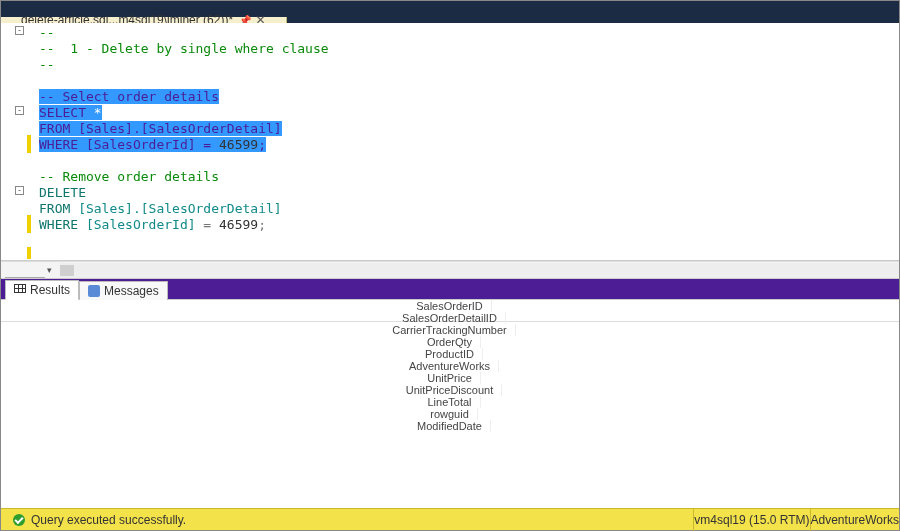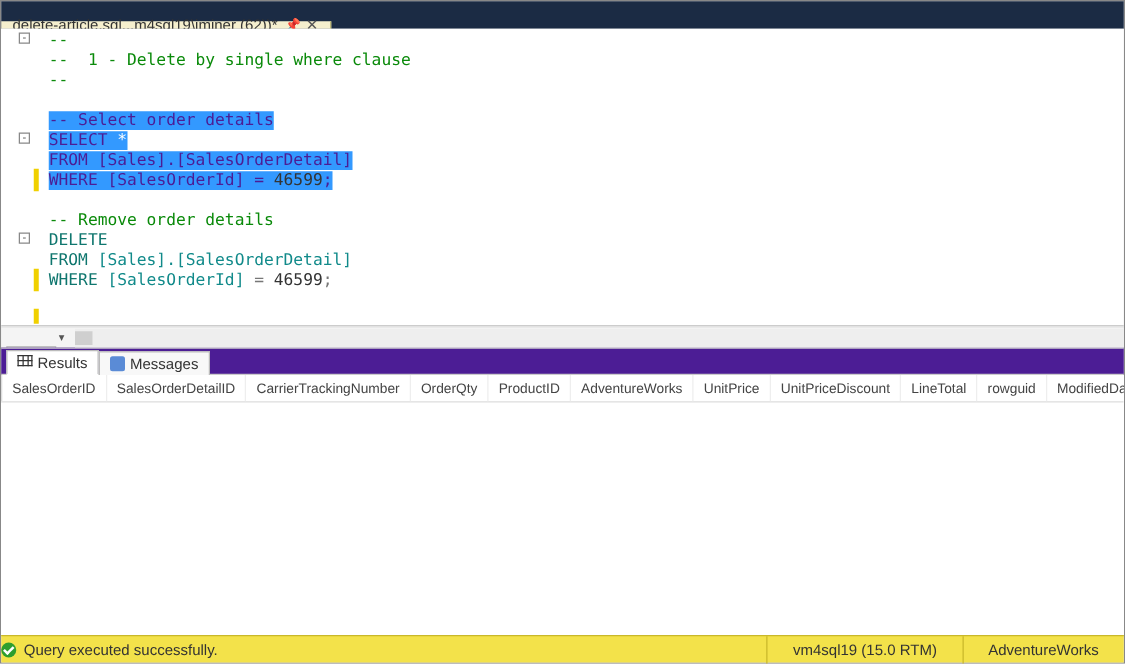--- a/index.html
+++ b/index.html
@@ -2,21 +2,21 @@
 <html><head>
 <meta charset="utf-8">
 <style>
   * { box-sizing: border-box; margin: 0; padding: 0; }
   html, body { width: 900px; height: 531px; font-family: "Segoe UI", Arial, sans-serif; font-size: 12px; overflow: hidden; background: #fff; }
 
   .root { display: flex; flex-direction: column; width: 900px; height: 531px; border: 1px solid #888; }
 
   
   .tabstrip { height: 22px; background: #1b2b44; display: flex; align-items: stretch; color: #ccc; }
-  .tab { background: #f5efce; color: #333; display: flex; align-items: center; padding: 0 9px; border-right: 1px solid #bdb87a; margin-top: 16px; }
+  .tab { background: #f5efce; color: #333; display: flex; align-items: center; padding: 0 20px; border-right: 1px solid #bdb87a; margin-top: 16px; }
   .tab .pin { margin-left: 6px; color: #777; font-size: 10px; }
   .tab .close { margin-left: 4px; color: #555; cursor: pointer; }
 
   
   .editor-area { flex: 0 0 238px; display: flex; background: #fff; border-bottom: 1px solid #ccc; position: relative; }
   .outline-gutter { width: 26px; background: #fff; border-right: none; position: relative; }
   .change-gutter { width: 4px; background: #fff; position: relative; }
   .change-mark { position: absolute; left: 0; width: 4px; background: #f0d000; }
   .code { flex: 1; position: relative; font-family: Consolas, monospace; font-size: 13px; line-height: 16px; padding-top: 2px; padding-left: 2px; white-space: pre; color: #333; }
   .code .line { height: 16px; position: relative; padding-left: 6px; }
@@ -47,31 +47,31 @@
     linear-gradient(#333,#333) 0 4px/12px 1px no-repeat,
     linear-gradient(#333,#333) 0 8px/12px 1px no-repeat,
     linear-gradient(#333,#333) 0 0/1px 9px no-repeat,
     linear-gradient(#333,#333) 4px 0/1px 9px no-repeat,
     linear-gradient(#333,#333) 8px 0/1px 9px no-repeat,
     linear-gradient(#333,#333) 11px 0/1px 9px no-repeat; }
   .ico-msg { background: linear-gradient(#5a8bd6,#5a8bd6); border-radius: 2px; position: relative; }
 
   
   .grid-wrap { flex: 1; background: #fff; overflow: auto; }
-  .grid-header { display: flex; border-bottom: 1px solid #ddd; height: 22px; align-items: center; font-size: 11px; color: #444; }
+  .grid-header { display: flex; border-bottom: 1px solid #ddd; height: 22px; align-items: center; font-size: 11px; color: #444; flex-direction: column; }
   .gh-cell { padding: 0 8px; border-right: 1px solid #eee; height: 100%; display: flex; align-items: center; white-space: nowrap; }
   .row-selector { width: 18px; background: #f2f2f2; border-right: 1px solid #ddd; height: 100%; }
 
   
   .statusbar { height: 22px; background: #f3e24a; border-top: 1px solid #c9b82a; display: flex; align-items: center; font-size: 12px; color: #333; }
-  .status-left { display: flex; align-items: center; gap: 6px; padding-left: 0; flex: 1; }
+  .status-left { display: flex; align-items: center; gap: 6px; padding-left: 12px; flex: 1; }
   .status-ok { width: 12px; height: 12px; border-radius: 50%; background: #2e9e2e; position: relative; }
   .status-ok::after { content: ""; position: absolute; left: 2px; top: 3px; width: 6px; height: 3px; border-left: 2px solid #fff; border-bottom: 2px solid #fff; transform: rotate(-45deg); }
   .status-cells { display: flex; }
-  .status-cell { padding: 0 20px; border-left: 1px solid #c9b82a; height: 22px; display: flex; align-items: center; white-space: nowrap; }
+  .status-cell { padding: 0 0; border-left: 1px solid #c9b82a; height: 22px; display: flex; align-items: center; white-space: nowrap; }
 </style>
 </head>
 <body>
 
 <div class="root">
 
   <div class="tabstrip">
     <div class="tab">
       <span>delete-article.sql...m4sql19\jminer (62))*</span>
       <span class="pin">📌</span>

